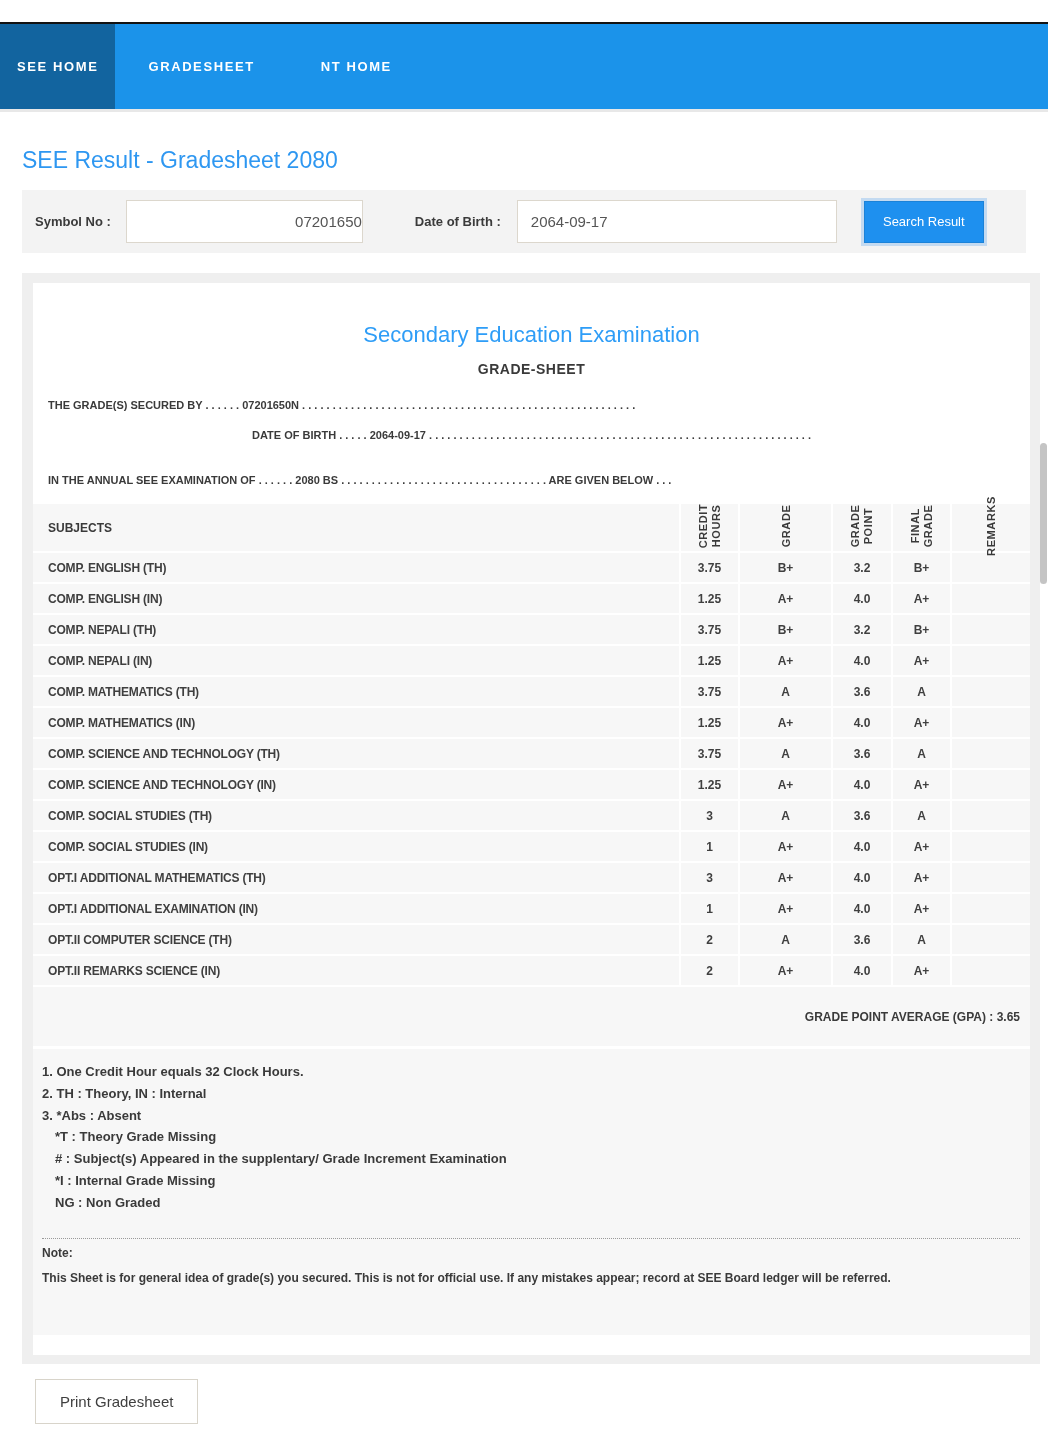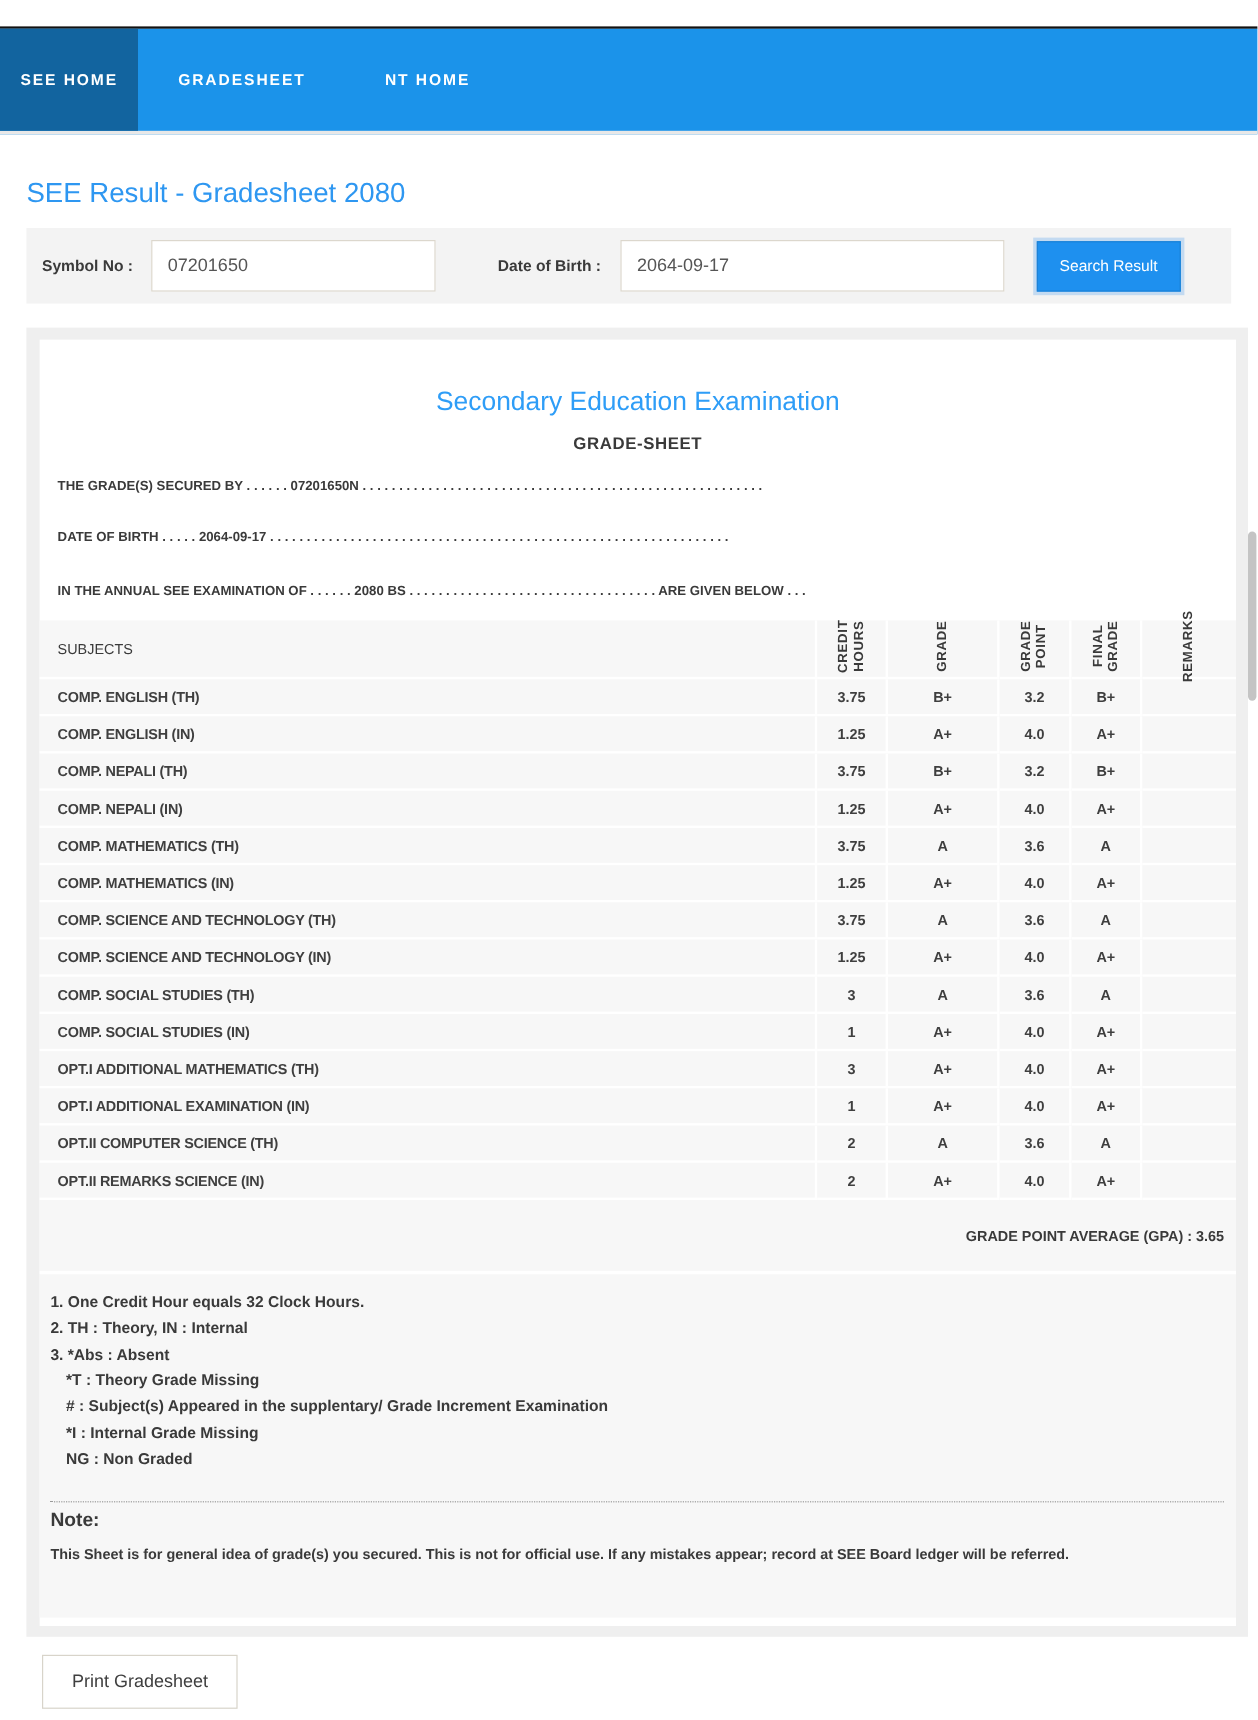--- a/index.html
+++ b/index.html
@@ -19,64 +19,64 @@
     font-weight: 500; color: #2e97f1; }
 
   
   .search-bar { position: absolute; top: 190px; left: 22px; width: 1004px; height: 63px;
     background: #f3f3f3; display: flex; align-items: center; }
   .sb-label { font-size: 13px; font-weight: bold; color: #3a3a3a; white-space: nowrap; }
   .lbl-symbol { margin-left: 13px; }
   .lbl-dob { margin-left: 52px; }
   .sb-input { height: 43px; background: #fff; border: 1px solid #dcd7cd; font-size: 15px;
     color: #555; padding-left: 13px; font-family: "Liberation Sans", sans-serif; }
-  .in-symbol { margin-left: 15px; width: 237px; }
+  .in-symbol { margin-left: 15px; width: 237px; text-align: right; }
   .in-dob { margin-left: 16px; width: 320px; }
   .sb-button { margin-left: 27px; width: 120px; height: 42px; background: #1e90ef; color: #fff;
     border: 1px solid #1b82d8; box-shadow: 0 0 0 3px #c3daf1; font-size: 13px;
     font-family: "Liberation Sans", sans-serif; cursor: pointer; }
 
   
   .content { position: absolute; top: 273px; left: 22px; width: 1018px; height: 1091px; background: #efefef; }
   .card { position: absolute; top: 10px; left: 11px; width: 997px; bottom: 9px; background: #fff; }
 
   .gs-title { text-align: center; margin-top: 39px; font-size: 22px; color: #2e9df7; }
   .gs-subtitle { text-align: center; margin-top: 13px; font-size: 14px; font-weight: bold;
     color: #3a3a3a; letter-spacing: 0.5px; }
 
   .info-line { margin: 0 15px; font-size: 11px; font-weight: bold; color: #3a3a3a; line-height: 13px; }
-  .il-0 { margin-top: 22px; } .il-1 { margin-top: 30px; } .il-2 { margin-top: 32px; }
+  .il-0 { margin-top: 22px; } .il-1 { margin-top: 17px; text-align: center; } .il-2 { margin-top: 32px; }
 
   
   table.grades { width: 100%; margin-top: 17px; border-collapse: separate; border-spacing: 0;
     table-layout: fixed; }
   .grades th, .grades td { background: #f7f7f7; border-right: 2px solid #fff;
     border-bottom: 2px solid #fff; }
   .grades th:last-child, .grades td:last-child { border-right: none; }
   .grades thead th { height: 49px; position: relative; text-align: center; vertical-align: middle; }
   .grades th.subjects-h { text-align: left; padding-left: 15px; font-size: 12px;
-    font-weight: normal; color: #3a3a3a; }
+    font-weight: bold; color: #3a3a3a; }
   .rot { position: absolute; left: 50%; top: 50%; transform: translate(-50%,-50%); }
   .rot span { display: inline-block; writing-mode: vertical-rl; transform: rotate(180deg);
     white-space: pre-line; font-size: 11px; font-weight: bold; color: #3a3a3a;
     letter-spacing: 0.6px; line-height: 13px; text-align: center; }
   .grades td { height: 31px; font-size: 12px; font-weight: bold; color: #3f3f3f; }
   .grades td.sub { padding-left: 15px; text-align: left; letter-spacing: -0.2px; }
   .grades td.val { text-align: center; }
 
   .gpa-row { margin-top: 0; height: 62px; background: #f7f7f7; border-bottom: 3px solid #fff;
     display: flex; align-items: center; justify-content: flex-end; padding-right: 10px;
     font-size: 12px; font-weight: bold; color: #3a3a3a; }
 
   
   .notes-block { background: #f7f7f7; padding: 12px 10px 0 9px; height: 286px; }
   .note-item { font-size: 13px; font-weight: bold; color: #3a3a3a; line-height: 21.8px; }
   .note-item.indent { padding-left: 13px; }
   .dotted-rule { border-top: 1px dotted #9a9a9a; margin-top: 24px; }
-  .note-heading { margin-top: 7px; font-size: 16px; font-weight: bold; color: #3a3a3a; }
+  .note-heading { margin-top: 7px; font-size: 12px; font-weight: bold; color: #3a3a3a; }
   .disclaimer { margin-top: 11px; font-size: 12px; font-weight: bold; color: #3a3a3a; }
 
   
   .print-btn { position: absolute; left: 35px; top: 1379px; height: 45px; padding: 0 24px;
     background: #fff; border: 1px solid #d8d4ca; font-size: 15px; color: #3f3f3f;
     font-family: "Liberation Sans", sans-serif; cursor: pointer; }
 
   
   .scroll-thumb { position: absolute; left: 1040px; top: 443px; width: 7px; height: 141px;
     background: #c4c4c4; border-radius: 4px; }

